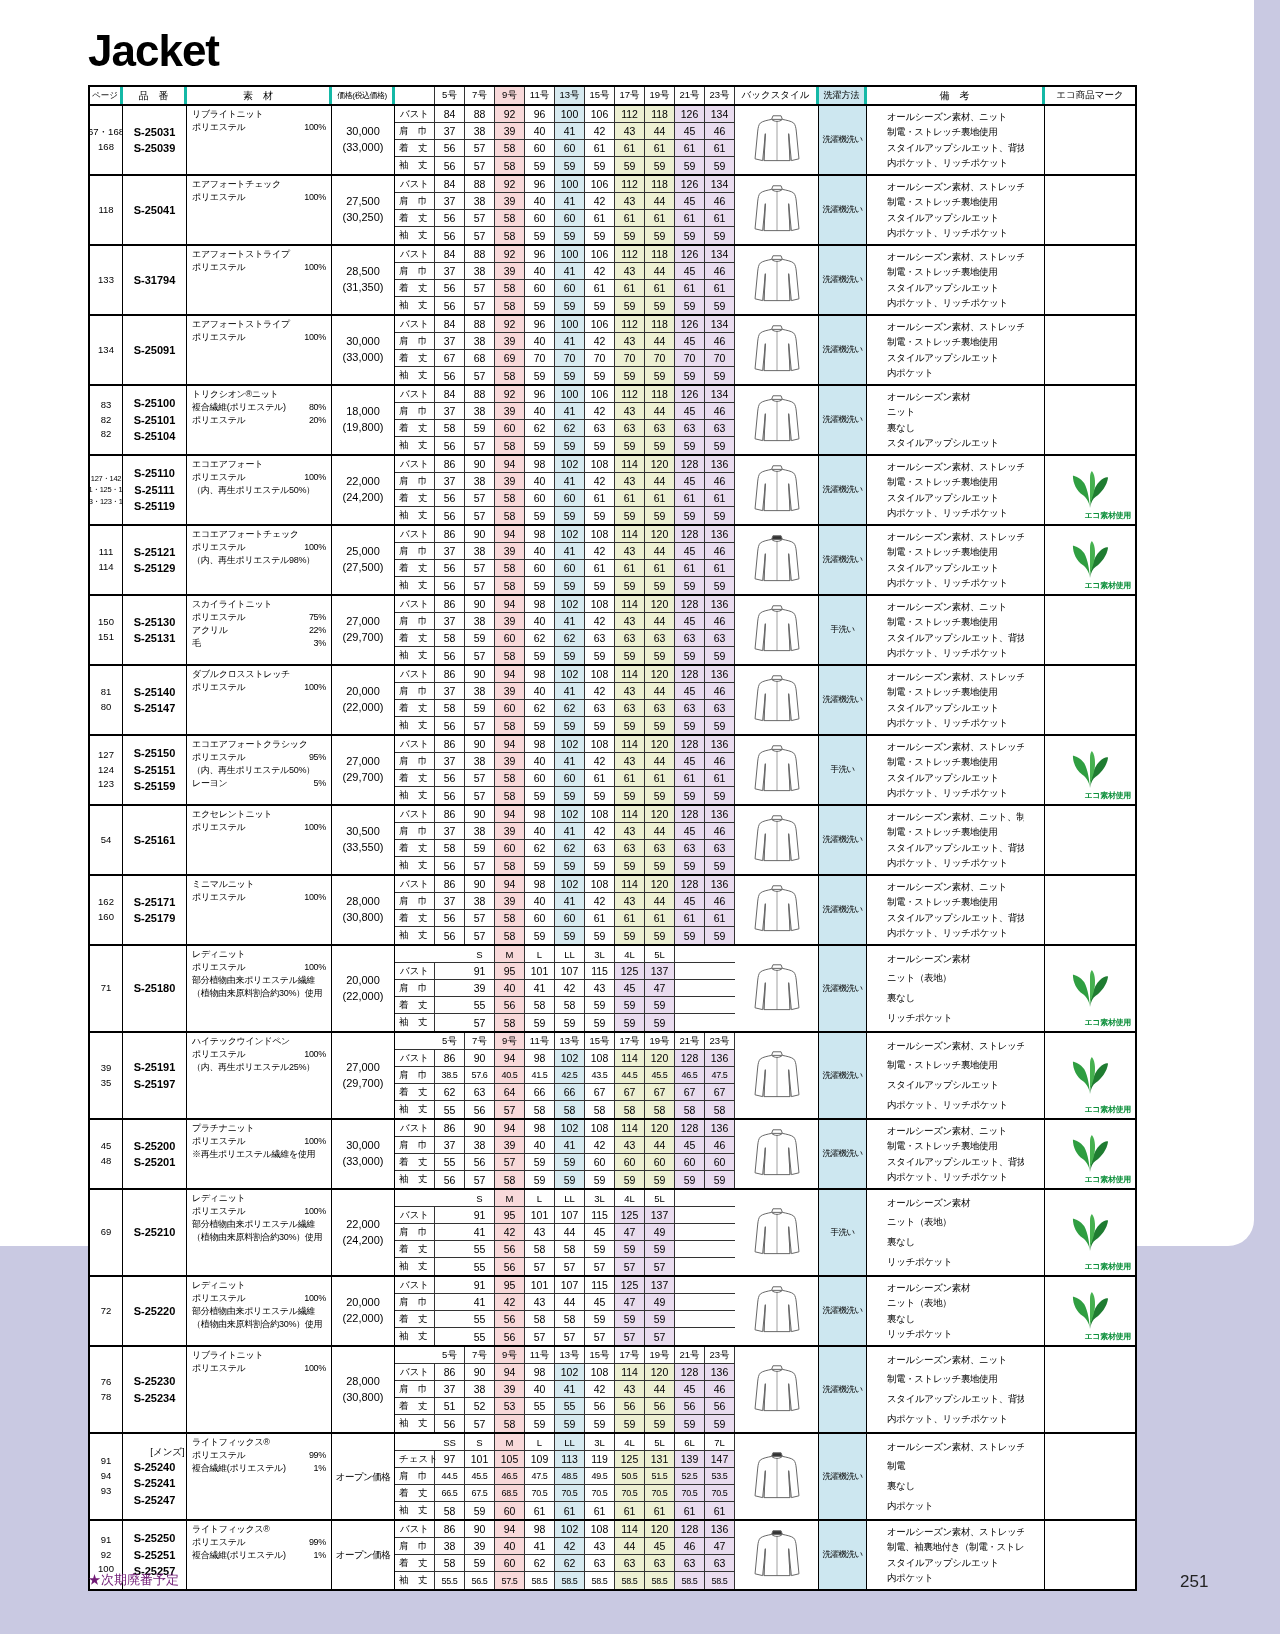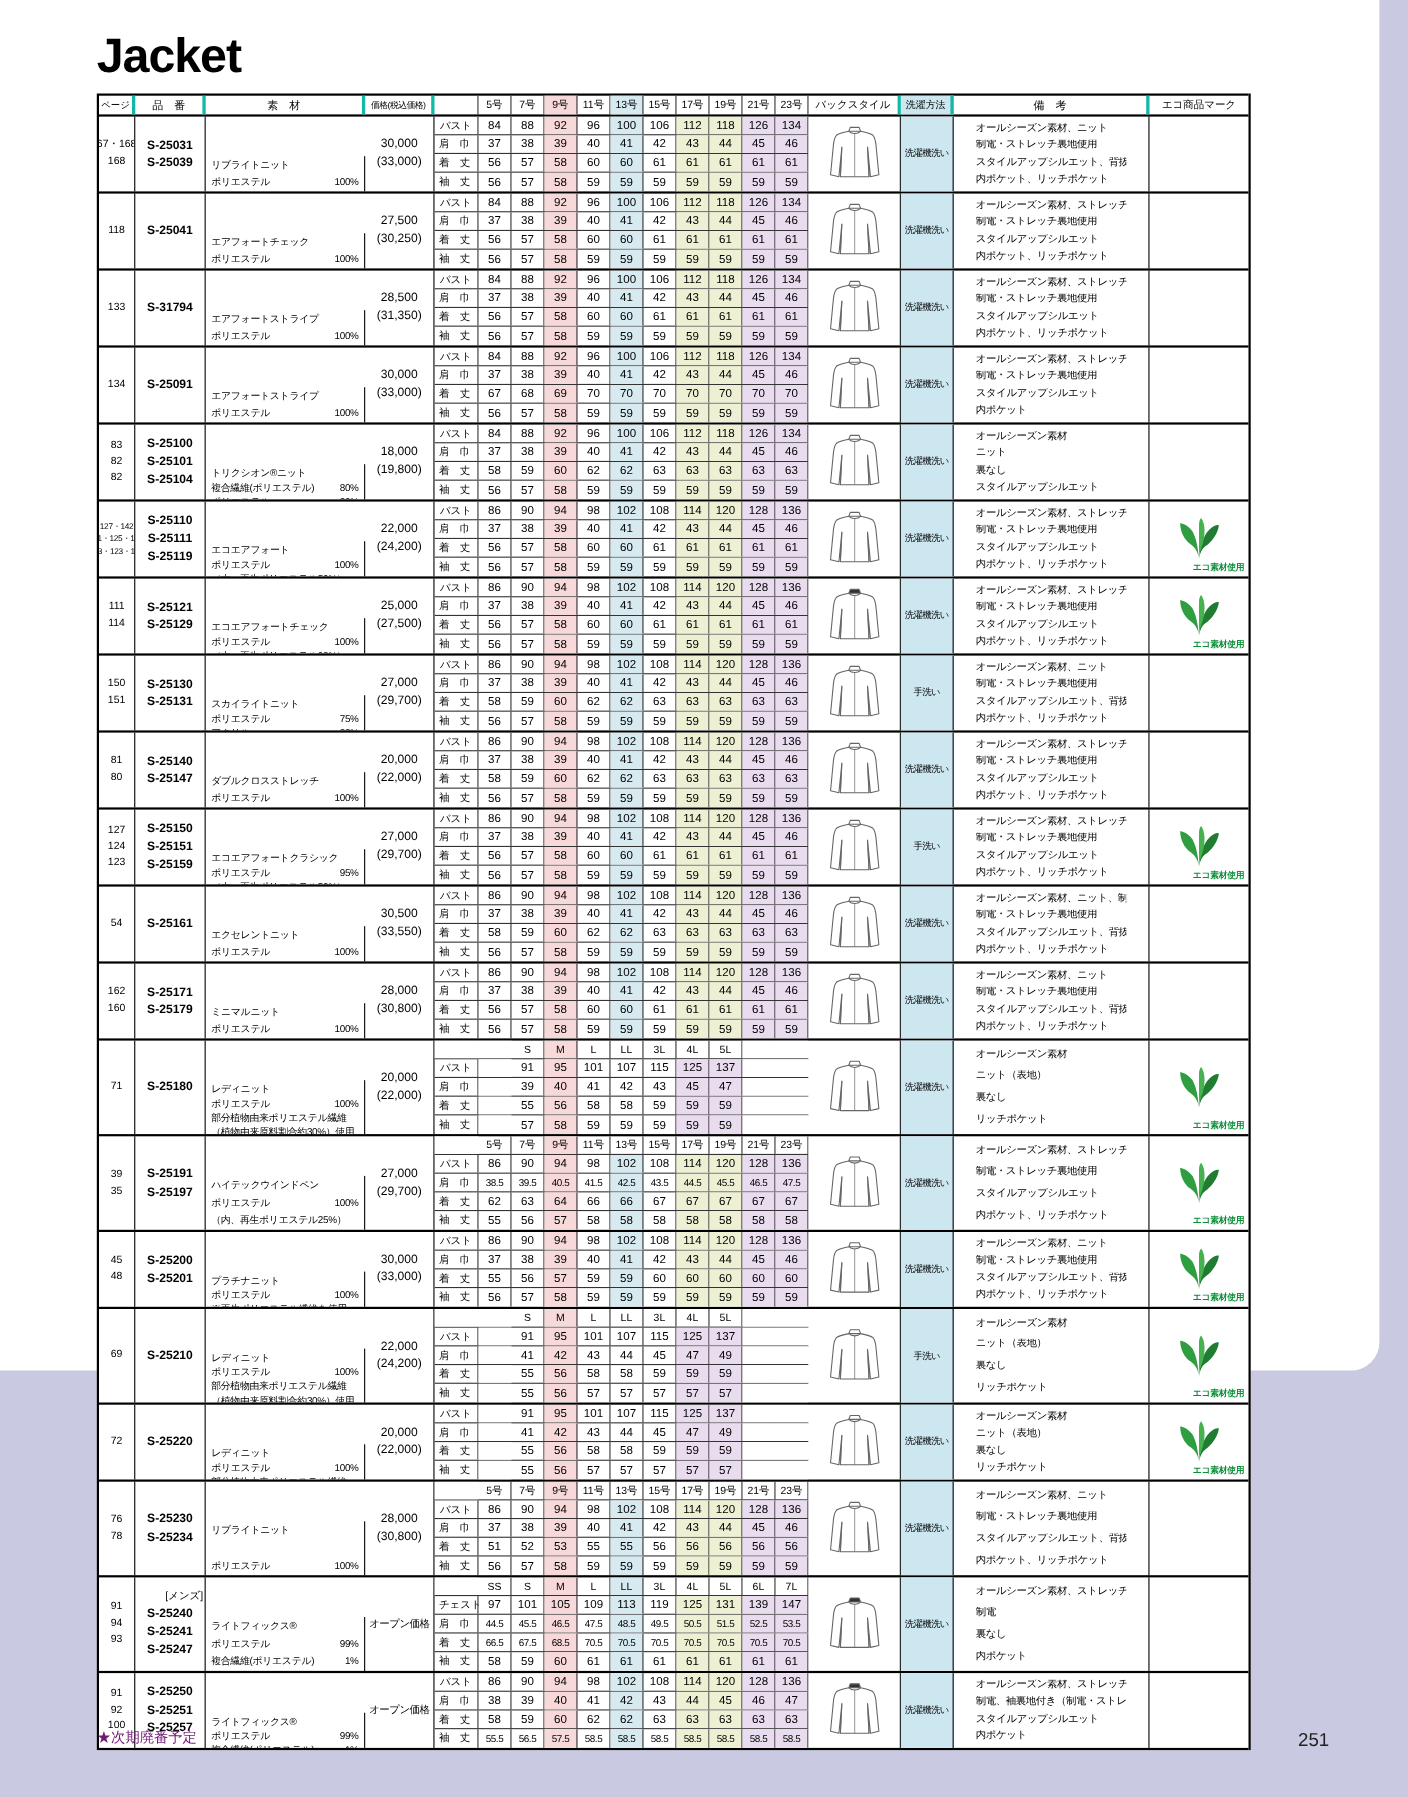--- a/index.html
+++ b/index.html
@@ -29,21 +29,21 @@
   .c-back  { width:84px; }
   .c-wash  { width:48px; background:#cde7f0; }
   .c-notes { width:178px; align-items:stretch; justify-content:space-around; padding:3px 20px; }
   .c-eco   { width:90px; border-right:none; position:relative; }
   .page-line { font-size:9.5px; line-height:1.55; color:#000; white-space:nowrap; }
   .page-line.small { font-size:7.5px; letter-spacing:-0.3px; }
   .code-prefix { font-size:9.5px; line-height:1.5;padding-left:26px; }
   .code-line { font-size:11px; font-weight:bold; line-height:1.5; white-space:nowrap; }
   .mat-line { display:flex; justify-content:space-between; font-size:9px; line-height:1.45; letter-spacing:-0.3px; white-space:nowrap; }
   .mat-line .mr { margin-left:4px; }
-  .c-mat.center-v { justify-content:space-between;margin-top:36px; }
+  .c-mat.center-v { justify-content:flex-start; }
   .price-line { font-size:11px; line-height:1.45; white-space:nowrap; }
   .sub { display:flex; height:17px; }
   .sub:not(.last) { border-bottom:1px solid #333; }
   .mcell { display:flex; align-items:center; justify-content:center; font-size:10.5px; border-right:1px solid #333; height:100%; white-space:nowrap; }
   .mlabel { width:40px; justify-content:space-between; padding:0 4px; font-size:9.5px; }
   .mval { width:30px; }
   .mval.dec { font-size:9px; letter-spacing:-0.4px; }
   .mcell.void { border:none; background:#fff; }
   .sub.szhdr .mcell { font-size:9.5px; }
   .t-pink { background:#f8d9da; } .t-cyan { background:#d7eaf0; }
@@ -1472,21 +1472,21 @@
               <div class="mcell mval t-cyan">102</div>
               <div class="mcell mval">108</div>
               <div class="mcell mval t-yellow">114</div>
               <div class="mcell mval t-yellow">120</div>
               <div class="mcell mval t-purple">128</div>
               <div class="mcell mval t-purple">136</div>
             </div>
             <div class="sub">
               <div class="mcell mlabel">肩　巾</div>
               <div class="mcell mval dec">38.5</div>
-              <div class="mcell mval dec">39.5</div>
+              <div class="mcell mval dec">57.6</div>
               <div class="mcell mval dec t-pink">40.5</div>
               <div class="mcell mval dec">41.5</div>
               <div class="mcell mval dec t-cyan">42.5</div>
               <div class="mcell mval dec">43.5</div>
               <div class="mcell mval dec t-yellow">44.5</div>
               <div class="mcell mval dec t-yellow">45.5</div>
               <div class="mcell mval dec t-purple">46.5</div>
               <div class="mcell mval dec t-purple">47.5</div>
             </div>
             <div class="sub">

